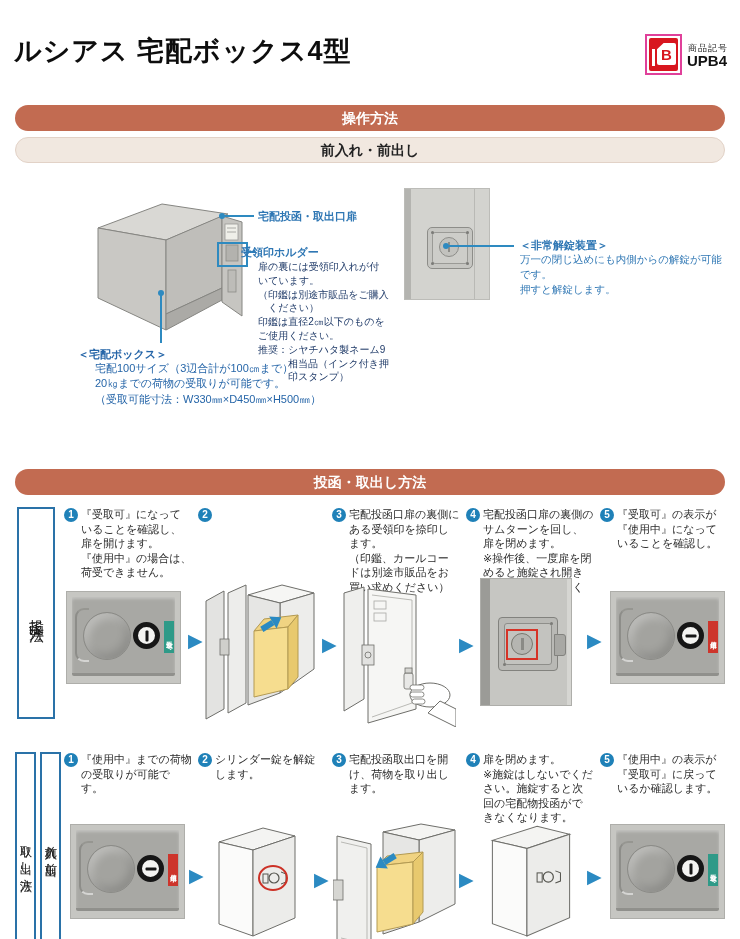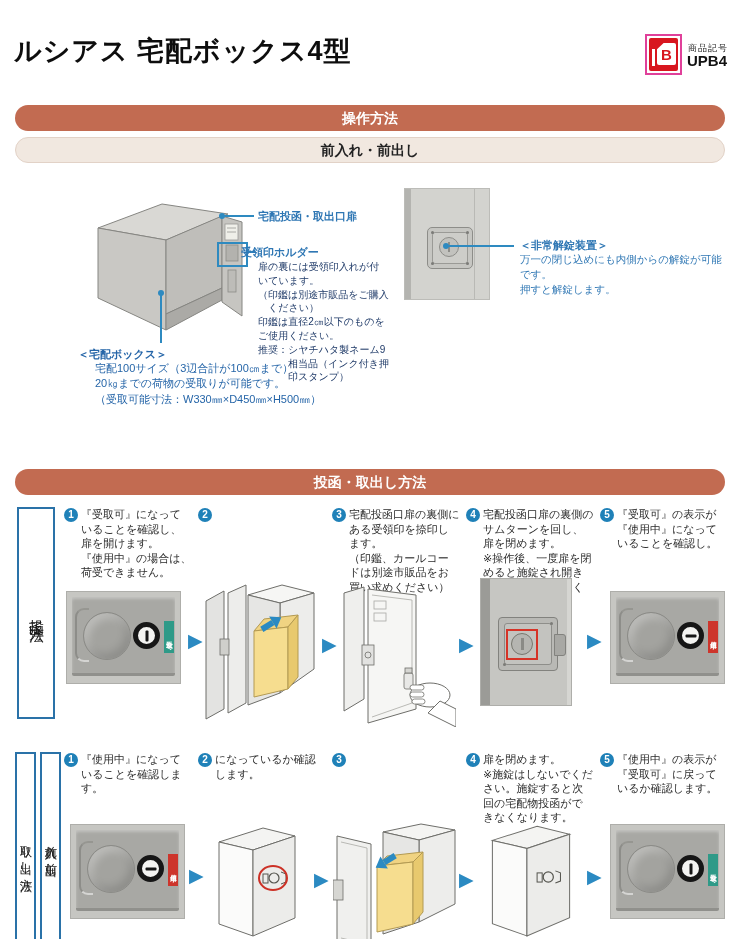--- a/index.html
+++ b/index.html
@@ -278,28 +278,29 @@
 
   <div class="abs vbox" style="left:15px;top:731px;width:21px;height:202px;">
     <span class="vtext" style="font-size:12.5px;letter-spacing:1px;">取り出し方法</span>
   </div>
   <div class="abs vbox" style="left:40px;top:731px;width:21px;height:202px;">
     <span class="vtext" style="font-size:12.5px;letter-spacing:1px;">前入れ前出し</span>
   </div>
 
   <div class="abs step" style="left:64px;top:731px;">
     <span class="stepnum">1</span>
-    <div class="steptxt">『使用中』になっていることを確認します。</div>
+    <div class="steptxt">『使用中』までの荷物の受取りが可能です。</div>
   </div>
   <div class="abs step" style="left:198px;top:731px;">
     <span class="stepnum">2</span>
-    <div class="steptxt">になっているか確認します。</div>
+    <div class="steptxt">シリンダー錠を解錠します。</div>
   </div>
   <div class="abs step" style="left:332px;top:731px;">
     <span class="stepnum">3</span>
+    <div class="steptxt">宅配投函取出口を開け、荷物を取り出します。</div>
   </div>
   <div class="abs step" style="left:466px;top:731px;">
     <span class="stepnum">4</span>
     <div class="steptxt">扉を閉めます。
 ※施錠はしないでください。施錠すると次回の宅配物投函ができなくなります。</div>
   </div>
   <div class="abs step" style="left:600px;top:731px;width:124px;">
     <span class="stepnum">5</span>
     <div class="steptxt">『使用中』の表示が『受取可』に戻っているか確認します。</div>
   </div>

